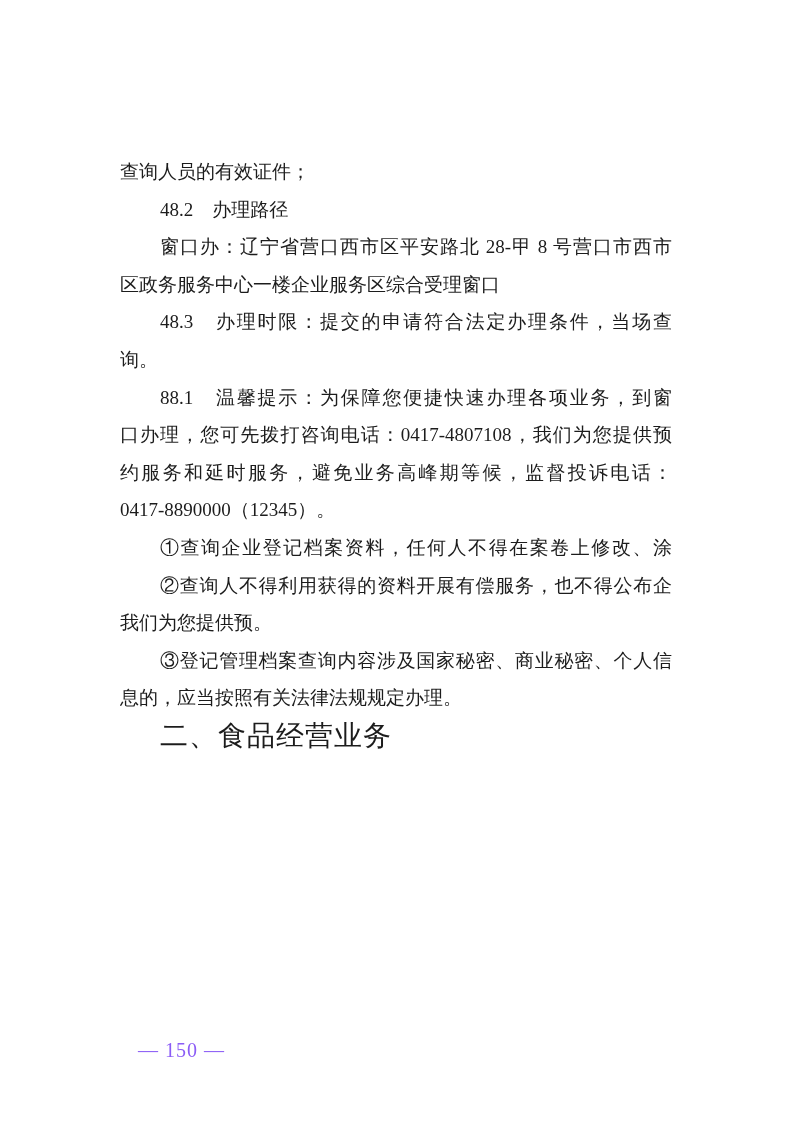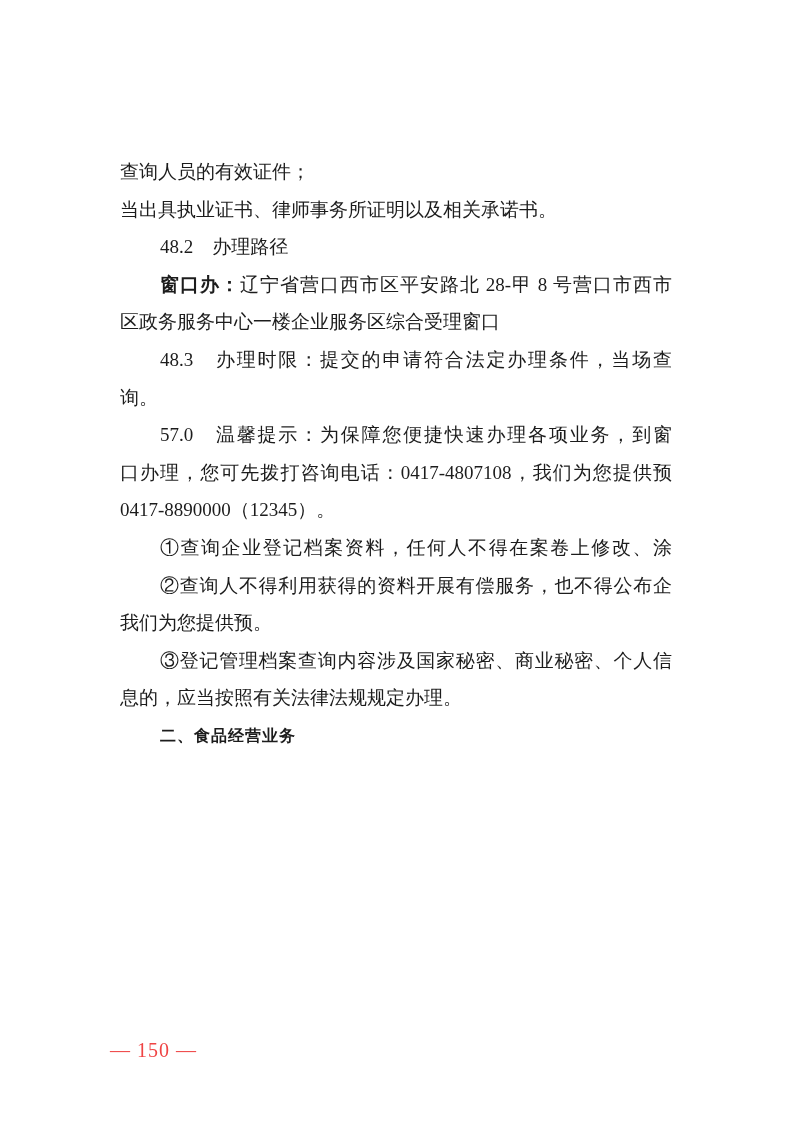--- a/index.html
+++ b/index.html
@@ -33,49 +33,49 @@
   }
   .line.justify {
     white-space: normal;
     text-align: justify;
     text-align-last: justify;
   }
   .line.indent { padding-left: 40px; }
   .line.heading {
     font-family: "Liberation Sans", "DejaVu Sans", sans-serif;
     font-weight: bold;
-    font-size: 16px;
+    font-size: 28px;
     letter-spacing: 1px;
   }
   .spacer { height: 36px; }
-  .bold { font-weight: bold; margin-top: 40px; }
+  .bold { font-weight: normal; margin-top: 40px; }
   .footer {
     position: absolute;
-    left: 110px;
+    left: 138px;
     top: 1035px;
     font-size: 20px;
     line-height: 30px;
     letter-spacing: 1px;
-    color: #ef4444;
+    color: #8b5cf6;
   }
 </style>
 </head>
 <body>
 
 <div class="page">
   <div class="content">
       <div class="line"><span>查询人员的有效证件；</span></div>
-      <div class="line"><span>当出具执业证书、律师事务所证明以及相关承诺书。</span></div>
       <div class="line indent"><span>48.2　办理路径</span></div>
       <div class="line indent justify"><span class="bold">窗口办：</span><span>辽宁省营口西市区平安路北 28-甲 8 号营口市西市</span></div>
       <div class="line"><span>区政务服务中心一楼企业服务区综合受理窗口</span></div>
       <div class="line indent justify"><span>48.3　办理时限：提交的申请符合法定办理条件，当场查</span></div>
       <div class="line"><span>询。</span></div>
-      <div class="line indent justify"><span>57.0　温馨提示：为保障您便捷快速办理各项业务，到窗</span></div>
+      <div class="line indent justify"><span>88.1　温馨提示：为保障您便捷快速办理各项业务，到窗</span></div>
       <div class="line justify"><span>口办理，您可先拨打咨询电话：0417-4807108，我们为您提供预</span></div>
+      <div class="line justify"><span>约服务和延时服务，避免业务高峰期等候，监督投诉电话：</span></div>
       <div class="line"><span>0417-8890000（12345）。</span></div>
       <div class="line indent justify"><span>①查询企业登记档案资料，任何人不得在案卷上修改、涂抹、</span></div>
       <div class="line indent justify"><span>②查询人不得利用获得的资料开展有偿服务，也不得公布企</span></div>
       <div class="line"><span>我们为您提供预。</span></div>
       <div class="line indent justify"><span>③登记管理档案查询内容涉及国家秘密、商业秘密、个人信</span></div>
       <div class="line"><span>息的，应当按照有关法律法规规定办理。</span></div>
       <div class="line heading indent"><span class="bold">二、食品经营业务</span></div>
       <div class="spacer"></div>
     </div>
   <div class="footer">

